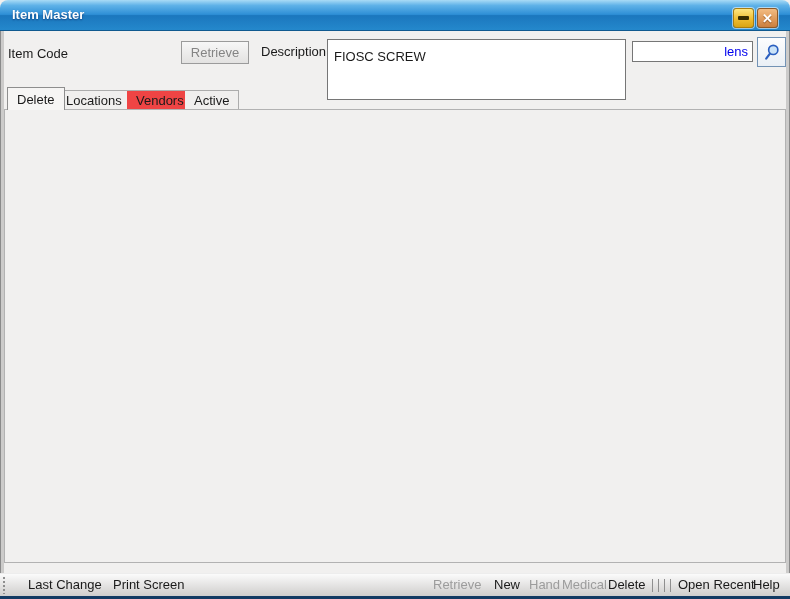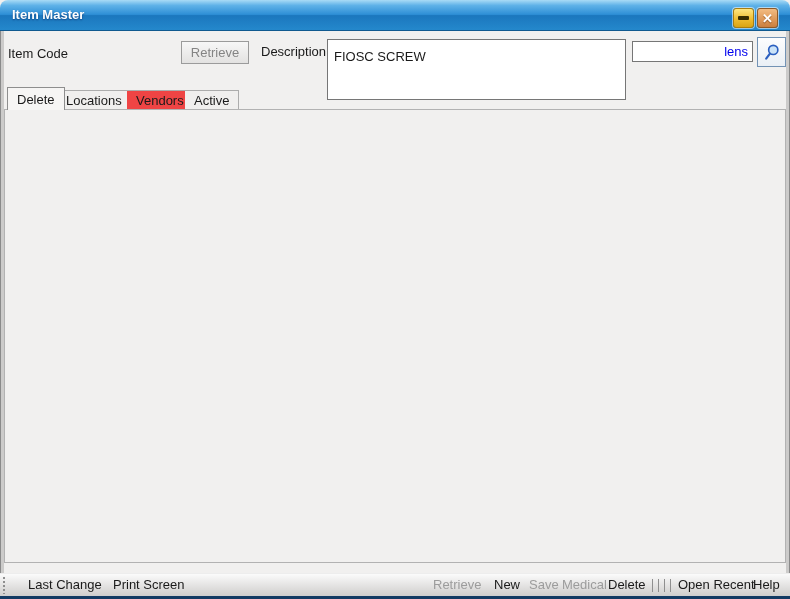--- a/index.html
+++ b/index.html
@@ -224,21 +224,21 @@
   <div class="comments">
     <div class="caret"></div>
   </div>
 
   <div class="sbar">
     <div class="grip"></div>
     <span class="sitem" style="left:28px;">Last Change</span>
     <span class="sitem" style="left:113px;">Print Screen</span>
     <span class="sitem dis" style="left:433px;">Retrieve</span>
     <span class="sitem" style="left:494px;">New</span>
-    <span class="sitem dis" style="left:529px;">Save</span>
+    <span class="sitem dis" style="left:529px;">Hand</span>
     <span class="sitem dis" style="left:562px;">Medical</span>
     <span class="sitem" style="left:608px;">Delete</span>
     <div class="seps"></div>
     <span class="sitem" style="left:678px;">Open Recent</span>
     <span class="sitem" style="left:753px;">Help</span>
   </div>
 
 </div>
 
 </body></html>

